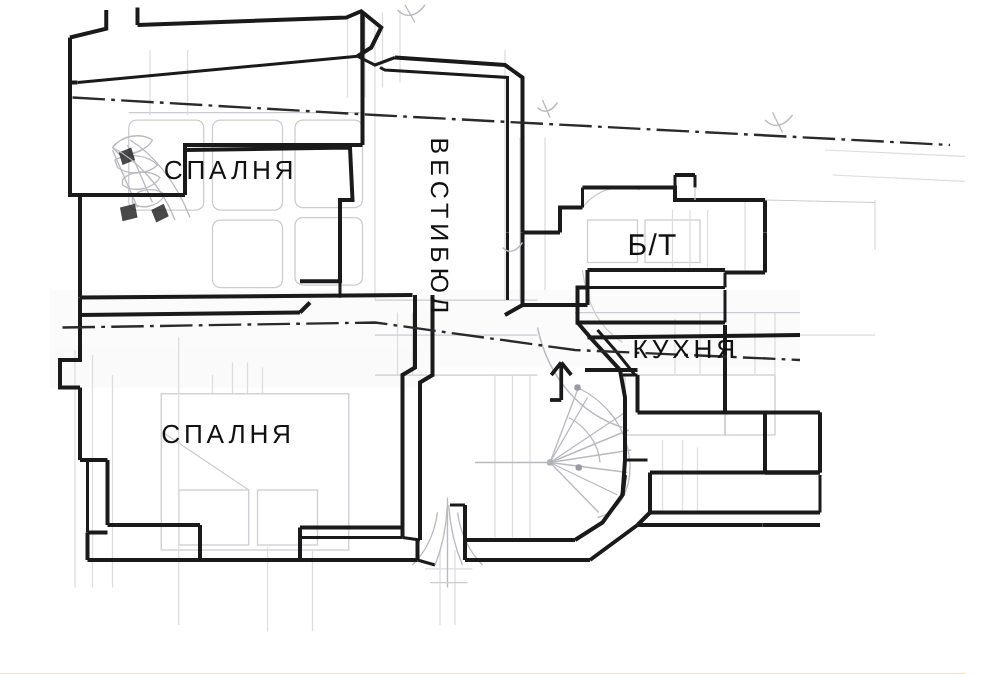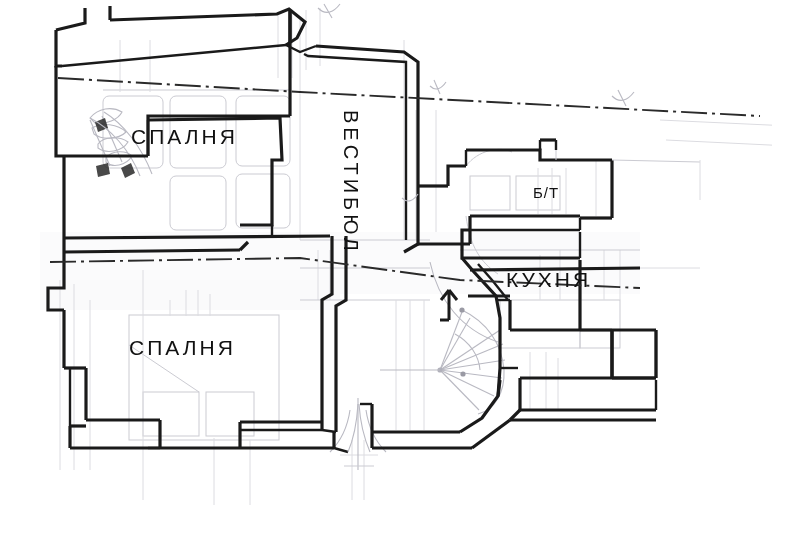--- a/index.html
+++ b/index.html
@@ -49,23 +49,22 @@
   .lbl-vestibul {
     left: 341px;
     top: 110px;
     font-size: 20px;
     writing-mode: vertical-rl;
     letter-spacing: 4px;
   }
   .lbl-bt {
     left: 502px;
     top: 185px;
-    font-size: 15px;
+    font-size: 24px;
     letter-spacing: 1px;
-    margin-left: 31px;
   }
   .lbl-kuhnya {
     left: 506px;
     top: 269px;
     font-size: 21px;
     text-align: center;
   }
 </style>
 </head>
 <body>

